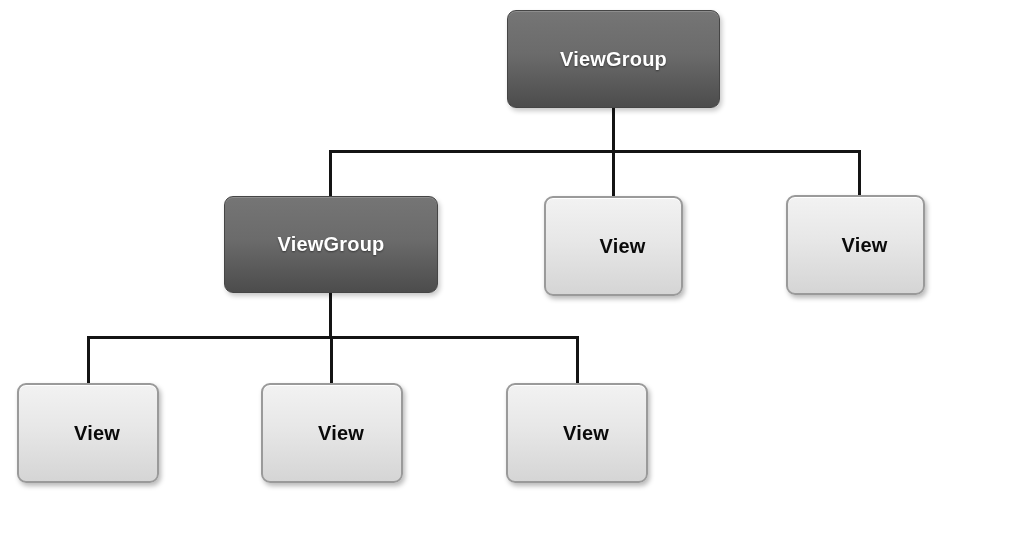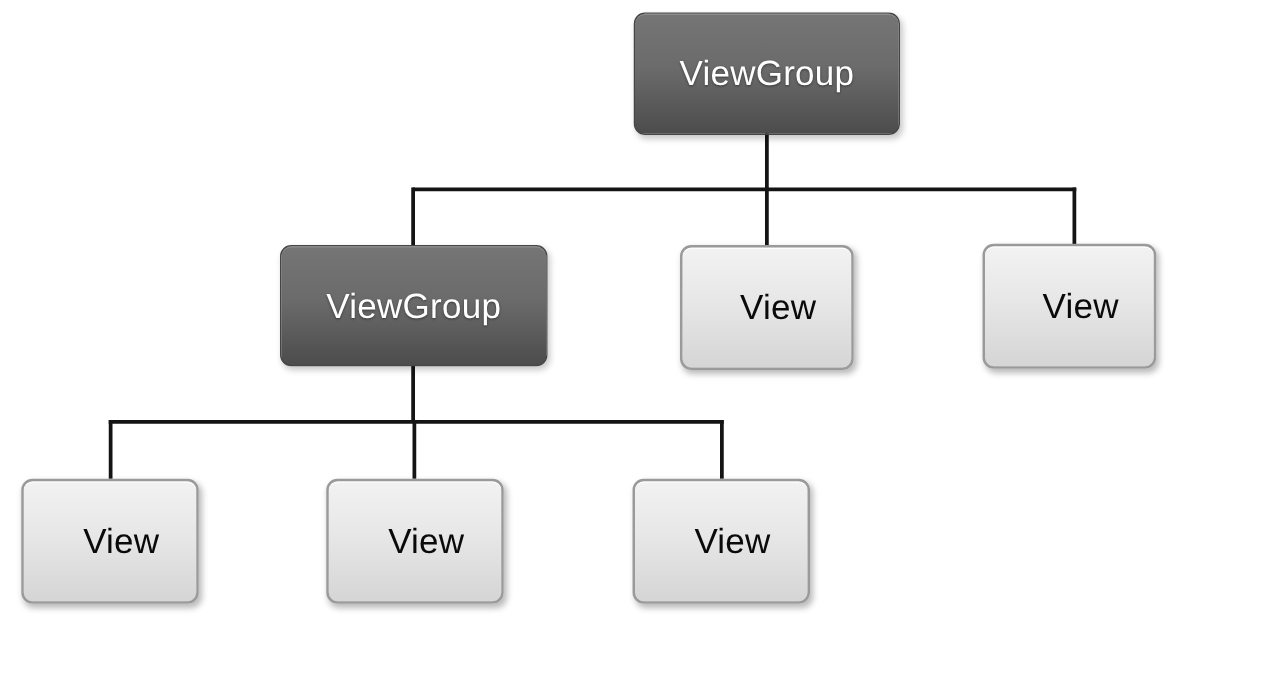--- a/index.html
+++ b/index.html
@@ -15,22 +15,22 @@
     overflow: hidden;
     font-family: "Liberation Sans", sans-serif;
   }
   .node {
     position: absolute;
     box-sizing: border-box;
     border-radius: 9px;
     display: flex;
     align-items: center;
     justify-content: center;
-    font-weight: normal;
-    font-size: 28px;
+    font-weight: bold;
+    font-size: 20px;
     letter-spacing: 0.2px;
     text-align: right;
   }
   .node-dark {
     background: linear-gradient(to bottom, #757575 0%, #6b6b6b 45%, #4c4c4c 100%);
     border: 1px solid #454545;
     color: #ffffff;
     text-shadow: 0 1px 2px rgba(0,0,0,0.45);
     box-shadow: inset 0 1px 0 rgba(255,255,255,0.18), 2px 3px 5px rgba(0,0,0,0.22);
   }

